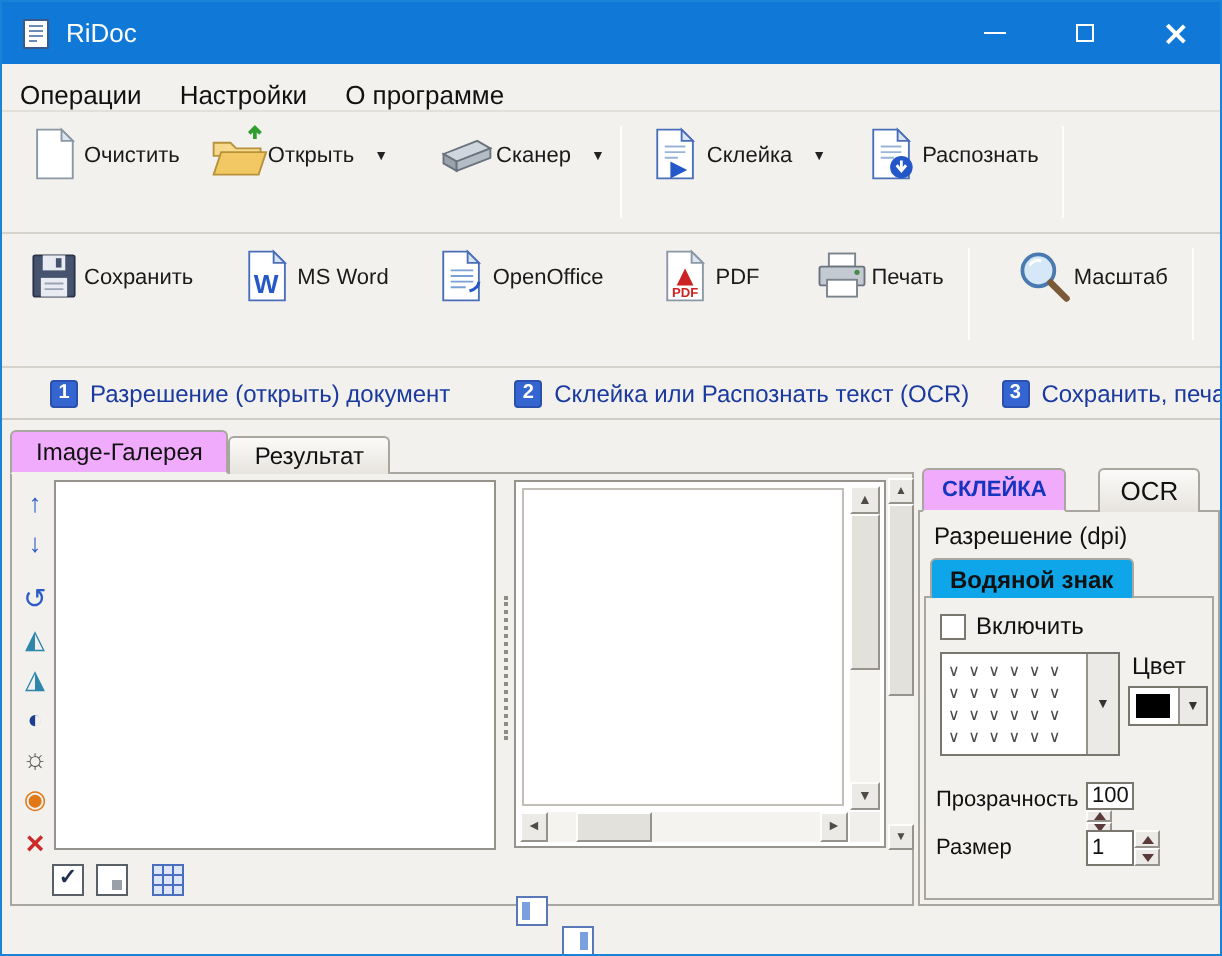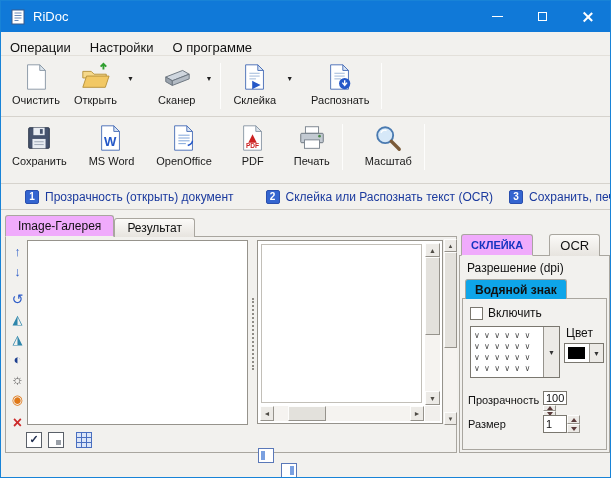--- a/index.html
+++ b/index.html
@@ -20,21 +20,21 @@
   .glyph-close::before { transform:rotate(45deg); } .glyph-close::after { transform:rotate(-45deg); }
 
   
   .menubar { height:24px; display:flex; align-items:flex-end; padding-left:9px; gap:19px; font-size:13px; color:#111; border-bottom:1px solid #e3e0da; }
   .menu-item { cursor:default; }
 
   
   .toolbar { display:flex; align-items:flex-start; padding:3px 4px 0 4px; border-bottom:1px solid #d6d3cd; }
   .tb1 { height:61px; } .tb2 { height:67px; }
   .tb-group { display:flex; align-items:flex-start; }
-  .tb-btn { display:flex; flex-direction:column; align-items:center; padding:3px 7px 0 7px; font-size:11px; color:#1a1a1a; cursor:default; }
+  .tb-btn { display:flex; flex-direction:row; align-items:center; padding:3px 7px 0 7px; font-size:11px; color:#1a1a1a; cursor:default; }
   .tb-btn svg { width:30px; height:30px; }
   .tb-btn .lbl { margin-top:2px; white-space:nowrap; }
   .drop-arrow { font-size:7px; color:#222; margin-top:16px; padding:0 3px; cursor:default; }
   .vsep { width:1px; height:46px; background:#c7c4be; border-right:1px solid #fdfdfc; margin:4px 5px 0 5px; }
 
   
   .hintbar { height:26px; display:flex; align-items:center; border-bottom:1px solid #cfccc6; overflow:hidden; }
   .hint { display:flex; align-items:center; white-space:nowrap; font-size:12px; color:#1b3a9e; }
   .hint-badge { width:14px; height:14px; background:#3465d0; border:1px solid #2a4fae; color:#fff; font-size:10px; font-weight:bold; display:flex; align-items:center; justify-content:center; border-radius:2px; margin-right:6px; flex:none; }
   .h1 { margin-left:24px; } .h2 { margin-left:32px; } .h3 { margin-left:16px; flex:1; overflow:hidden; }
@@ -250,21 +250,21 @@
           <path d="M8.5 10.5c1-2.5 4-3.5 6-2.5" stroke="#fff" stroke-width="1.5" fill="none"></path>
         </svg>
       <span class="lbl">Масштаб</span>
     </div>
     <div class="vsep"></div>
   </div>
 
   <div class="hintbar">
     <div class="hint h1">
       <span class="hint-badge">1</span>
-      <span>Прозрачность (открыть) документ</span>
+      <span>Разрешение (открыть) документ</span>
     </div>
     <div class="hint h2">
       <span class="hint-badge">2</span>
       <span>Склейка или Распознать текст (OCR)</span>
     </div>
     <div class="hint h3">
       <span class="hint-badge">3</span>
       <span>Сохранить, печат</span>
     </div>
   </div>

